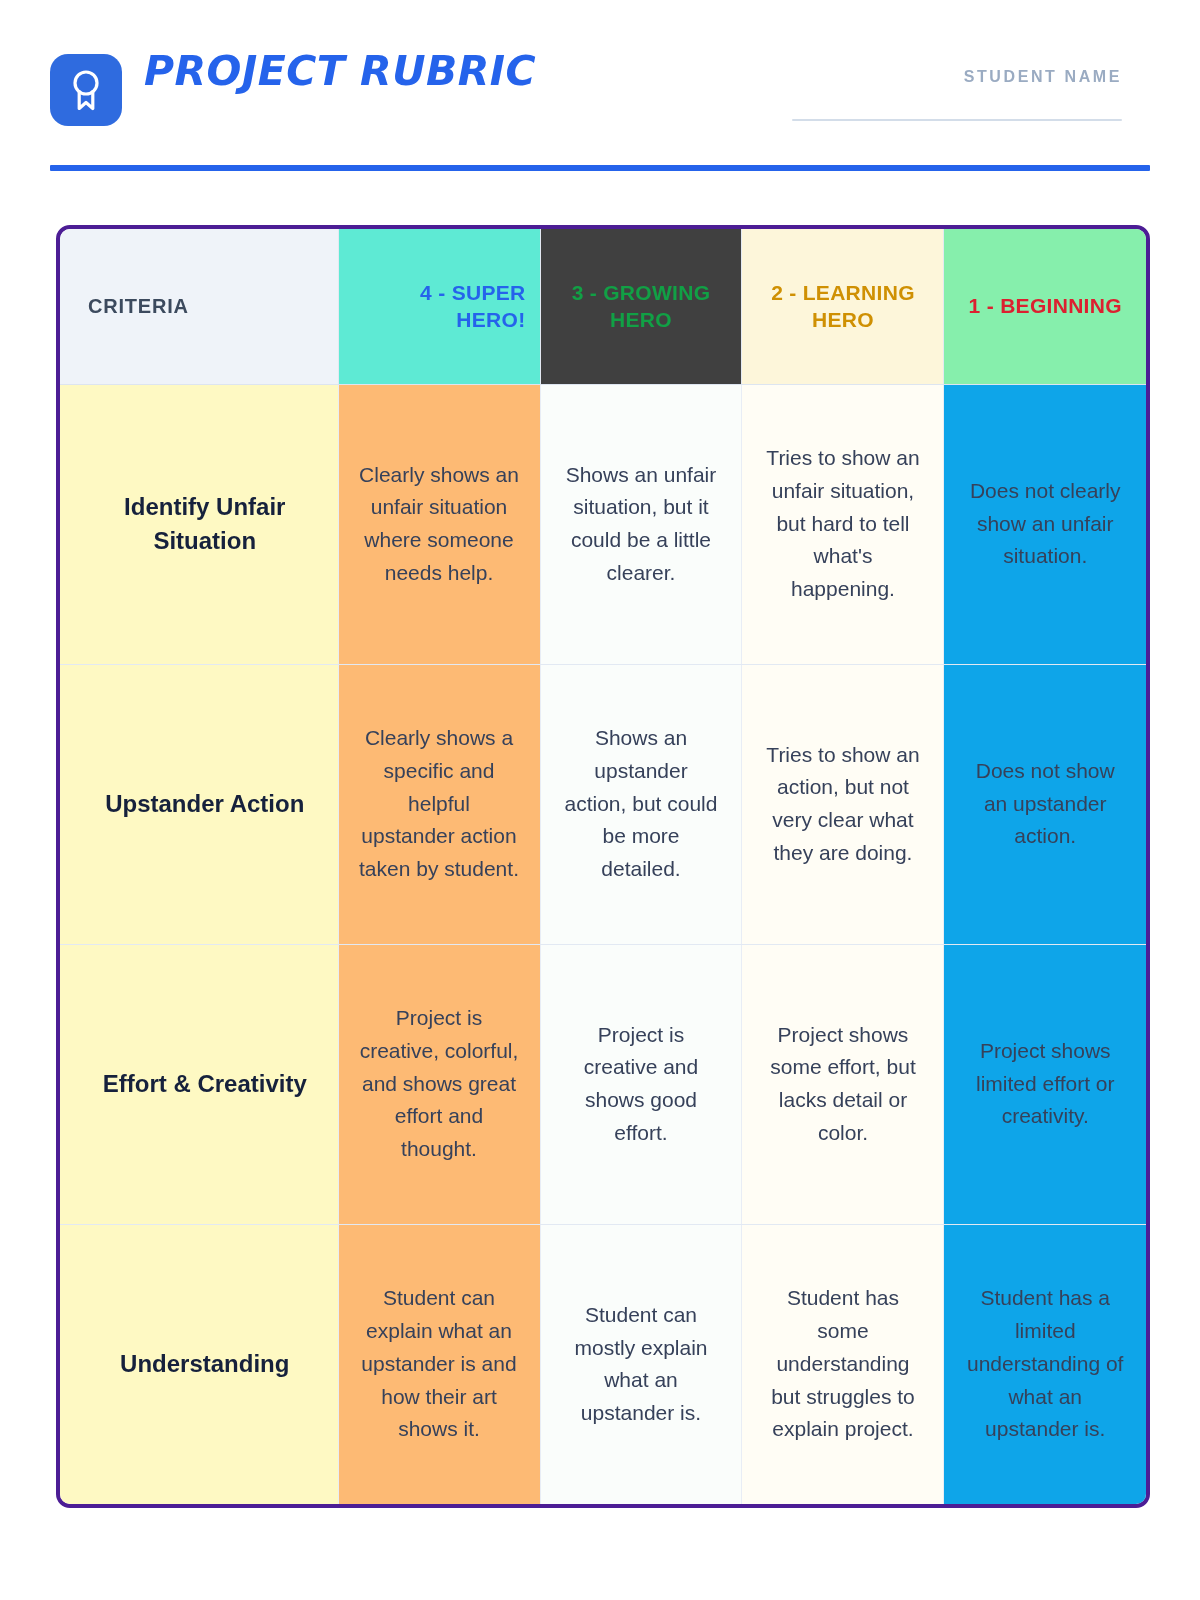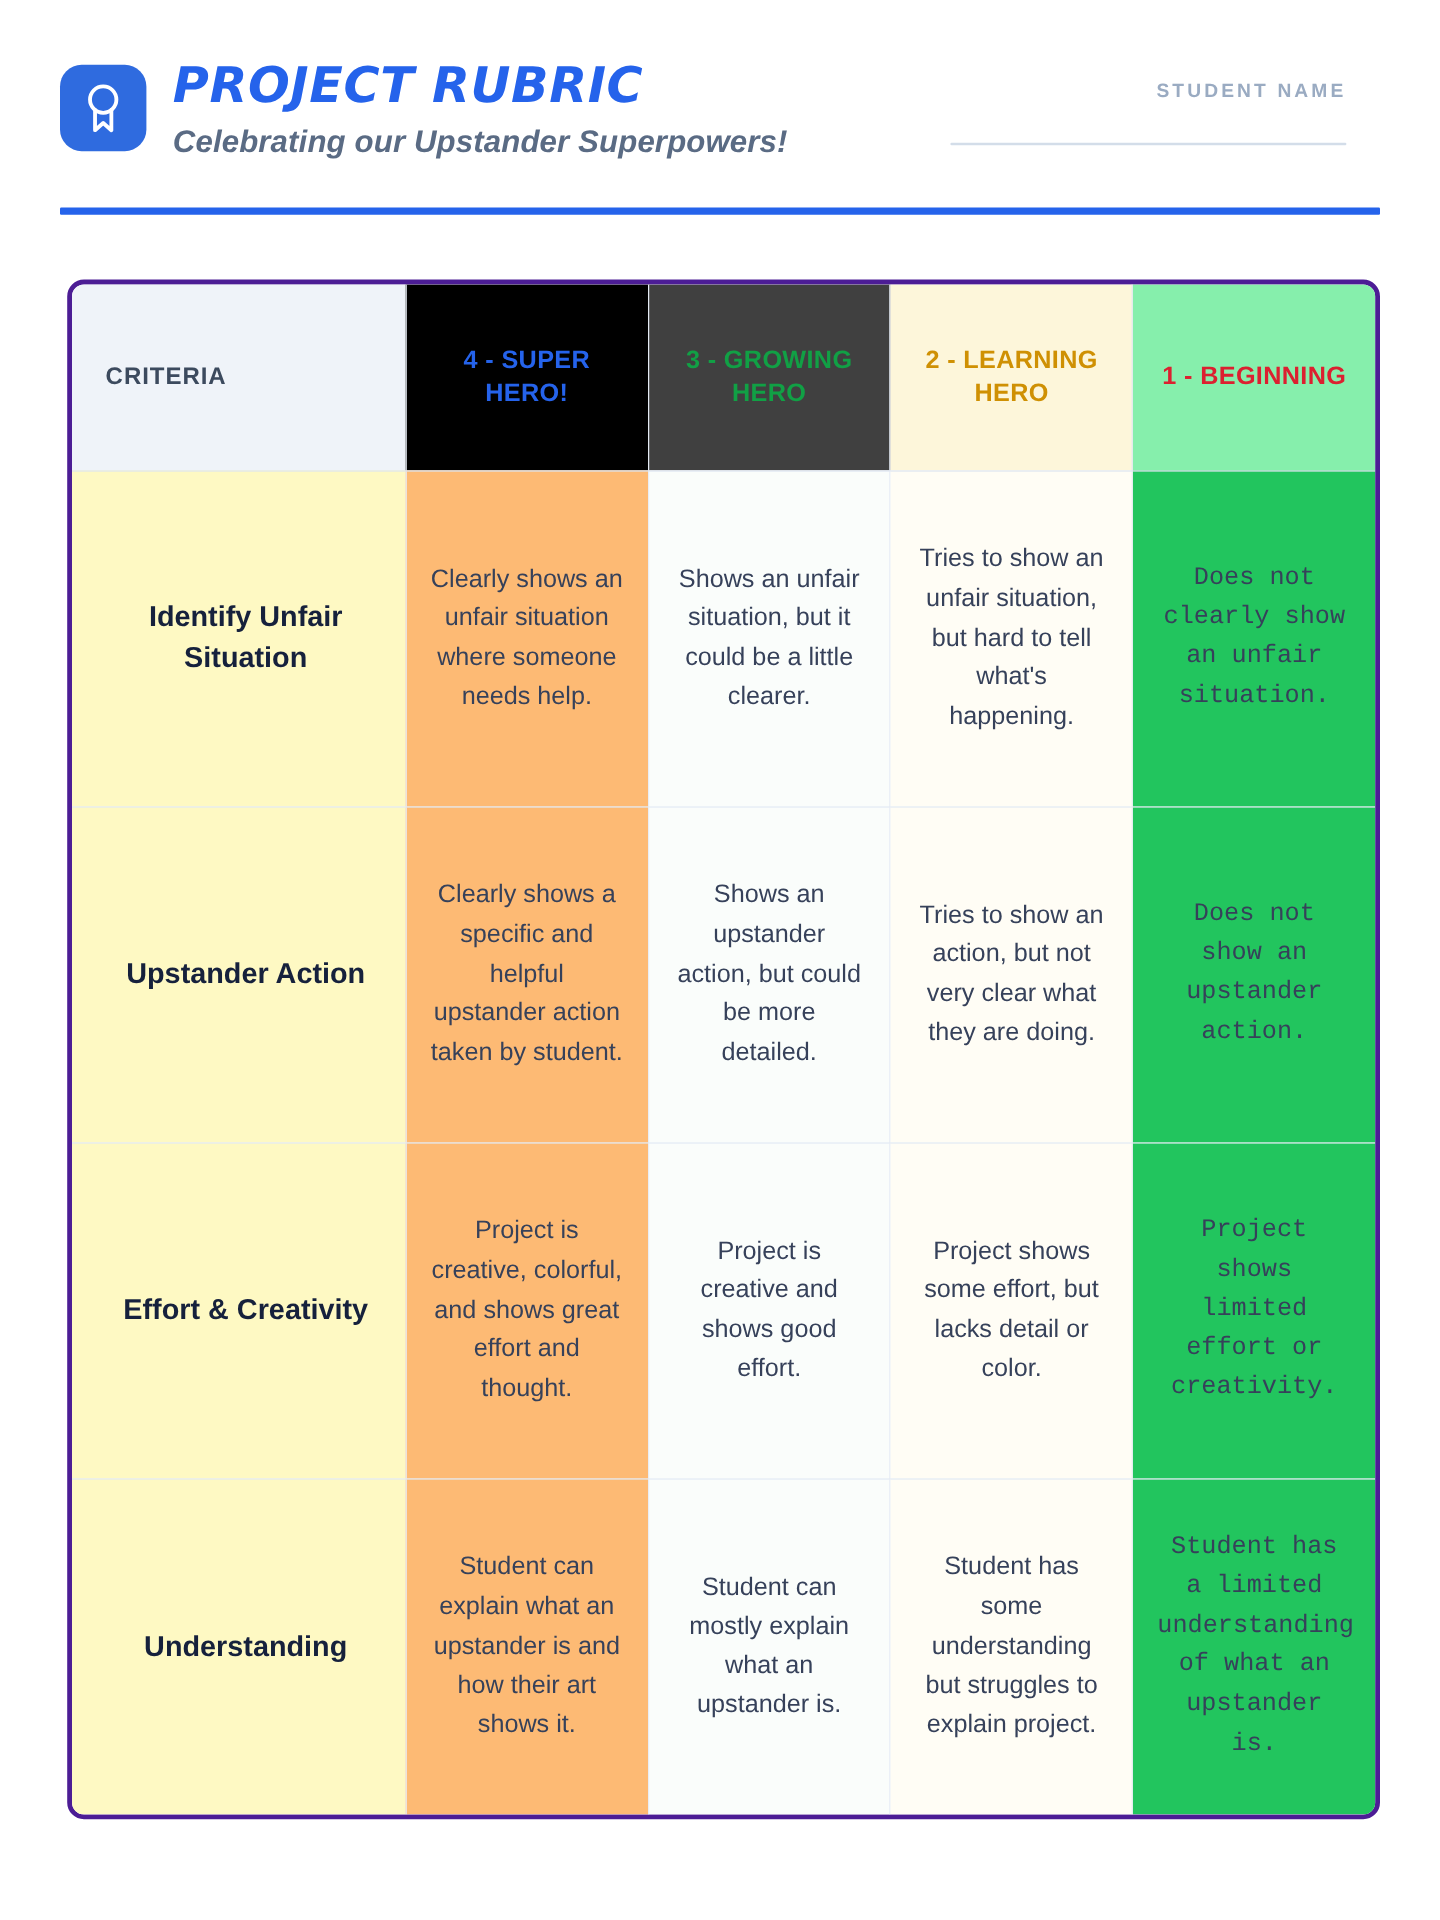--- a/index.html
+++ b/index.html
@@ -132,21 +132,21 @@
   thead th:last-child { border-right: none; }
 
   th.h-criteria {
     text-align: left;
     padding-left: 28px;
     background: #eff3f9;
     color: #3c4a5e;
     font-size: 20px;
     letter-spacing: 0.8px;
   }
-  th.h-l4 { background: #000000; color: #2563eb; letter-spacing: 0.3px; }
+  th.h-l4 { background: #5eead4; color: #2563eb; letter-spacing: 0.3px; text-align: right; }
   th.h-l3 { background: #404040; color: #11a045; letter-spacing: 0.3px; }
   th.h-l2 { background: #fdf6da; color: #cf9003; letter-spacing: 0.3px; margin-left: 32px; }
   th.h-l1 { background: #86efac; color: #dc2030; letter-spacing: 0.3px; }
 
   
   tbody td {
     vertical-align: middle;
     text-align: center;
     padding: 24px 20px;
     font-size: 21px;
@@ -164,41 +164,40 @@
     padding-right: 16px;
     font-size: 24px;
     font-weight: bold;
     color: #16213c;
     background: #fef9c3;
     line-height: 1.4;
   }
   td.cell-l4 { background: #fdba74; }
   td.cell-l3 { background: #fafdfb; }
   td.cell-l2 { background: #fffdf5; }
-  td.cell-l1 { background: #22c55e; font-family: Liberation Mono, monospace; }
+  td.cell-l1 { background: #0ea5e9; }
 
   tbody tr.row-tall td { height: 280px; }
 </style>
 </head>
 <body>
 
 <div class="page">
 
   <div class="header">
 
     <div class="brand">
       <div class="logo-badge">
         <svg width="40" height="44" viewBox="0 0 40 44" fill="none" xmlns="http://www.w3.org/2000/svg" aria-hidden="true">
           <circle cx="20" cy="15" r="11" stroke="#ffffff" stroke-width="3.2" fill="none"></circle>
           <path d="M13.2 23.5 L13.2 40.5 L20 34.5 L26.8 40.5 L26.8 23.5" stroke="#ffffff" stroke-width="3.2" stroke-linejoin="round" stroke-linecap="round" fill="none"></path>
         </svg>
       </div>
       <div class="titles">
         <div class="doc-title">PROJECT RUBRIC</div>
-        <div class="doc-subtitle">Celebrating our Upstander Superpowers!</div>
       </div>
     </div>
 
     <div class="name-block">
       <div class="name-label">STUDENT NAME</div>
       <div class="name-rule"></div>
     </div>
 
   </div>
 

